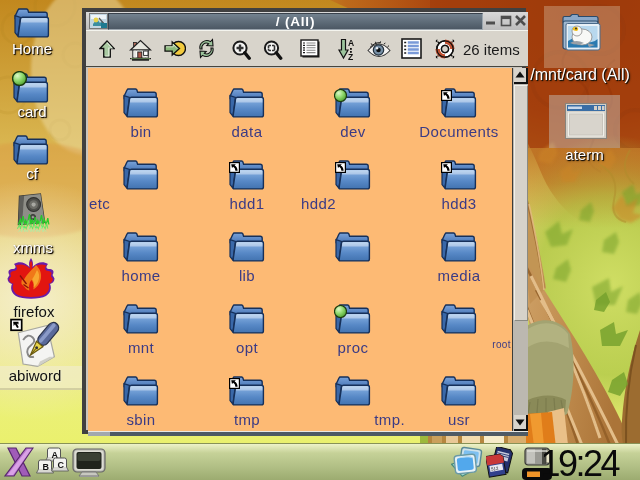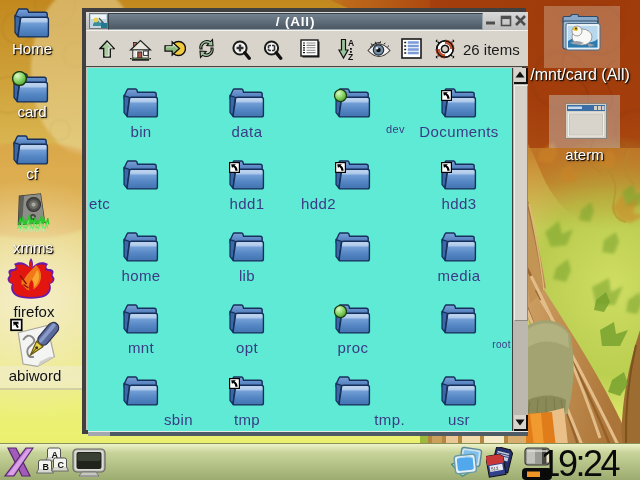--- a/index.html
+++ b/index.html
@@ -457,36 +457,36 @@
       <g stroke="#c05030" stroke-width="4.4" fill="none">
         <path d="M12 4.6 A7.4 7.4 0 0 1 19.4 12"></path>
         <path d="M12 19.4 A7.4 7.4 0 0 1 4.6 12"></path>
       </g>
       <circle cx="12" cy="12" r="8.2" fill="none" stroke="#111" stroke-width="1.2"></circle>
       <circle cx="12" cy="12" r="3.6" fill="none" stroke="#111" stroke-width="1.2"></circle>
     </svg>
     <div class="abs" style="left:377px;top:10px;font-size:15px;color:#1a1a1a">26 items</div>
   </div>
 
-  <div class="abs" id="files" style="left:2px;top:56px;width:424px;height:363px;background:#5eead4">
+  <div class="abs" id="files" style="left:2px;top:56px;width:424px;height:363px;background:#fdba74">
 <svg class="abs" style="left:35px;top:20px" width="36" height="30" viewBox="0 0 36 30">
           <use href="#fold"></use>
         </svg>
         <div class="abs" style="left:1px;top:55px;width:104px;text-align:center;font-size:15px;letter-spacing:0.4px;color:#3b3b85">bin</div>
 <svg class="abs" style="left:141px;top:20px" width="36" height="30" viewBox="0 0 36 30">
           <use href="#fold"></use>
         </svg>
         <div class="abs" style="left:107px;top:55px;width:104px;text-align:center;font-size:15px;letter-spacing:0.4px;color:#3b3b85">data</div>
 <svg class="abs" style="left:247px;top:20px" width="36" height="30" viewBox="0 0 36 30">
           <use href="#fold"></use>
         </svg>
         <svg class="abs" style="left:246px;top:21px" width="13" height="13" viewBox="0 0 13 13">
           <use href="#ball"></use>
         </svg>
-        <div class="abs" style="left:213px;top:55px;width:104px;text-align:right;font-size:11px;letter-spacing:0.4px;color:#3b3b85">dev</div>
+        <div class="abs" style="left:213px;top:55px;width:104px;text-align:center;font-size:15px;letter-spacing:0.4px;color:#3b3b85">dev</div>
 <svg class="abs" style="left:353px;top:20px" width="36" height="30" viewBox="0 0 36 30">
           <use href="#fold"></use>
         </svg>
         <svg class="abs" style="left:353px;top:22px" width="11" height="11" viewBox="0 0 11 11">
           <use href="#lnk"></use>
         </svg>
         <div class="abs" style="left:319px;top:55px;width:104px;text-align:center;font-size:15px;letter-spacing:0.4px;color:#3b3b85">Documents</div>
 <svg class="abs" style="left:35px;top:92px" width="36" height="30" viewBox="0 0 36 30">
           <use href="#fold"></use>
         </svg>
@@ -542,21 +542,21 @@
           <use href="#ball"></use>
         </svg>
         <div class="abs" style="left:213px;top:271px;width:104px;text-align:center;font-size:15px;letter-spacing:0.4px;color:#3b3b85">proc</div>
 <svg class="abs" style="left:353px;top:236px" width="36" height="30" viewBox="0 0 36 30">
           <use href="#fold"></use>
         </svg>
         <div class="abs" style="left:319px;top:271px;width:104px;text-align:right;font-size:10px;letter-spacing:0.4px;color:#3b3b85">root</div>
 <svg class="abs" style="left:35px;top:308px" width="36" height="30" viewBox="0 0 36 30">
           <use href="#fold"></use>
         </svg>
-        <div class="abs" style="left:1px;top:343px;width:104px;text-align:right;font-size:15px;letter-spacing:0.4px;color:#3b3b85">sbin</div>
+        <div class="abs" style="left:1px;top:343px;width:104px;text-align:center;font-size:15px;letter-spacing:0.4px;color:#3b3b85">sbin</div>
 <svg class="abs" style="left:141px;top:308px" width="36" height="30" viewBox="0 0 36 30">
           <use href="#fold"></use>
         </svg>
         <svg class="abs" style="left:141px;top:310px" width="11" height="11" viewBox="0 0 11 11">
           <use href="#lnk"></use>
         </svg>
         <div class="abs" style="left:107px;top:343px;width:104px;text-align:center;font-size:15px;letter-spacing:0.4px;color:#3b3b85">tmp</div>
 <svg class="abs" style="left:247px;top:308px" width="36" height="30" viewBox="0 0 36 30">
           <use href="#fold"></use>
         </svg>

